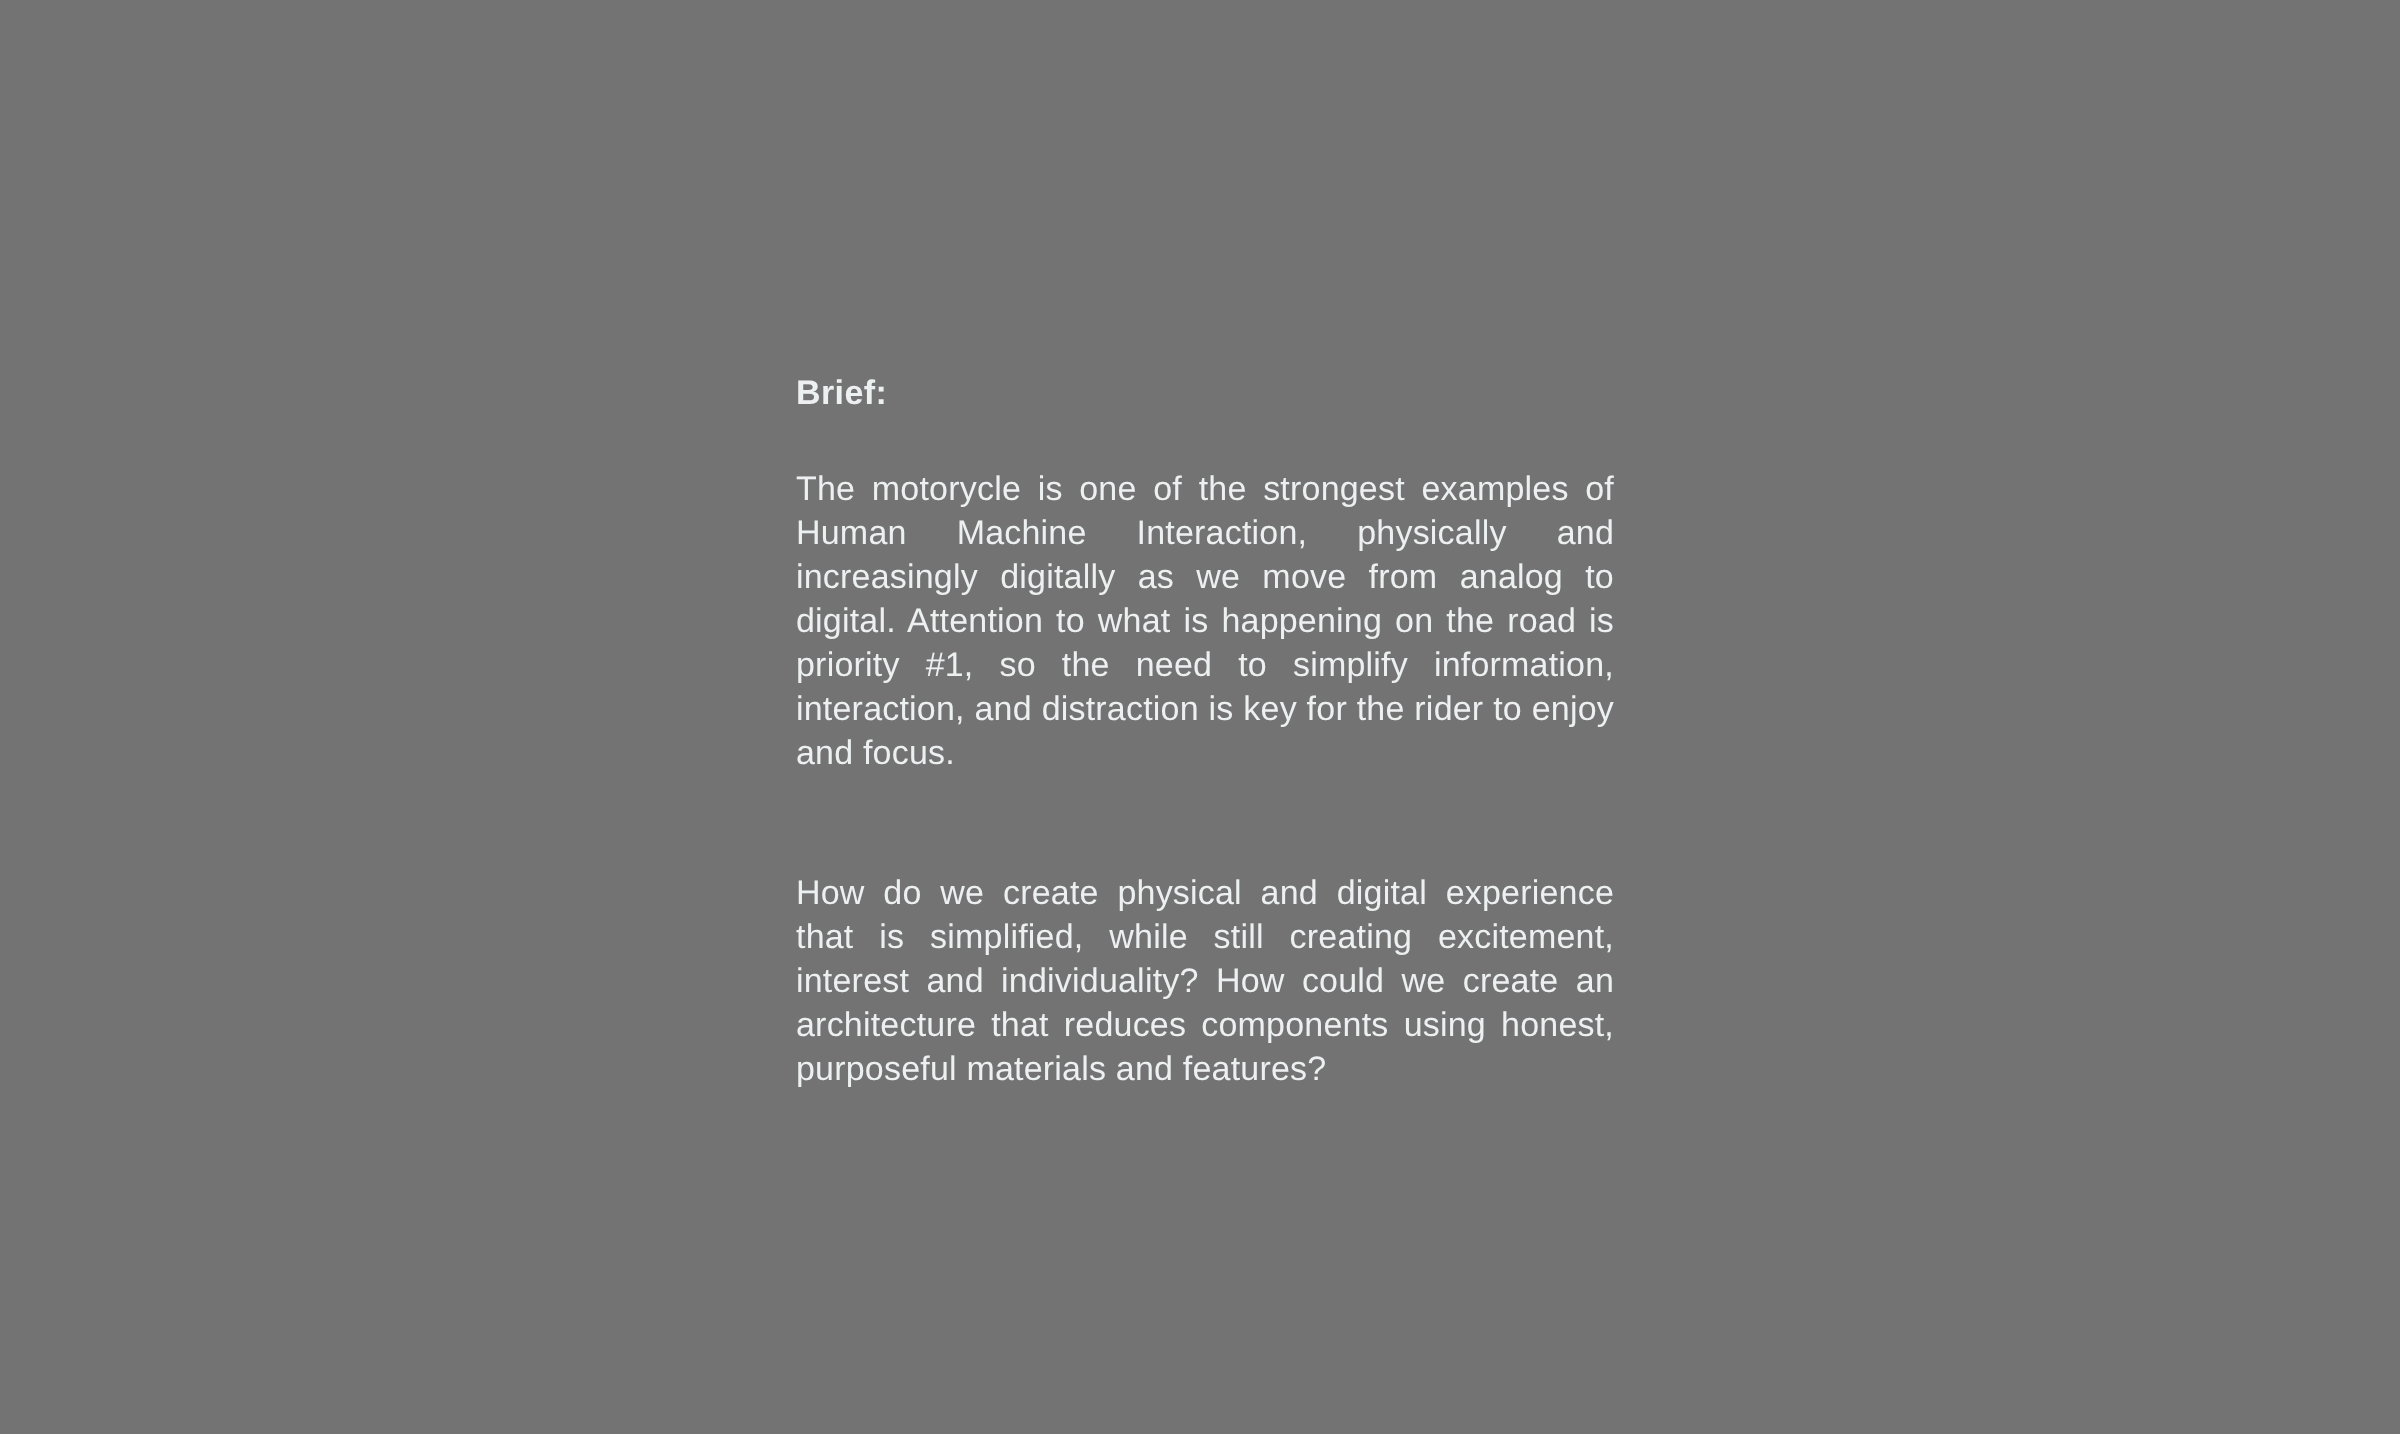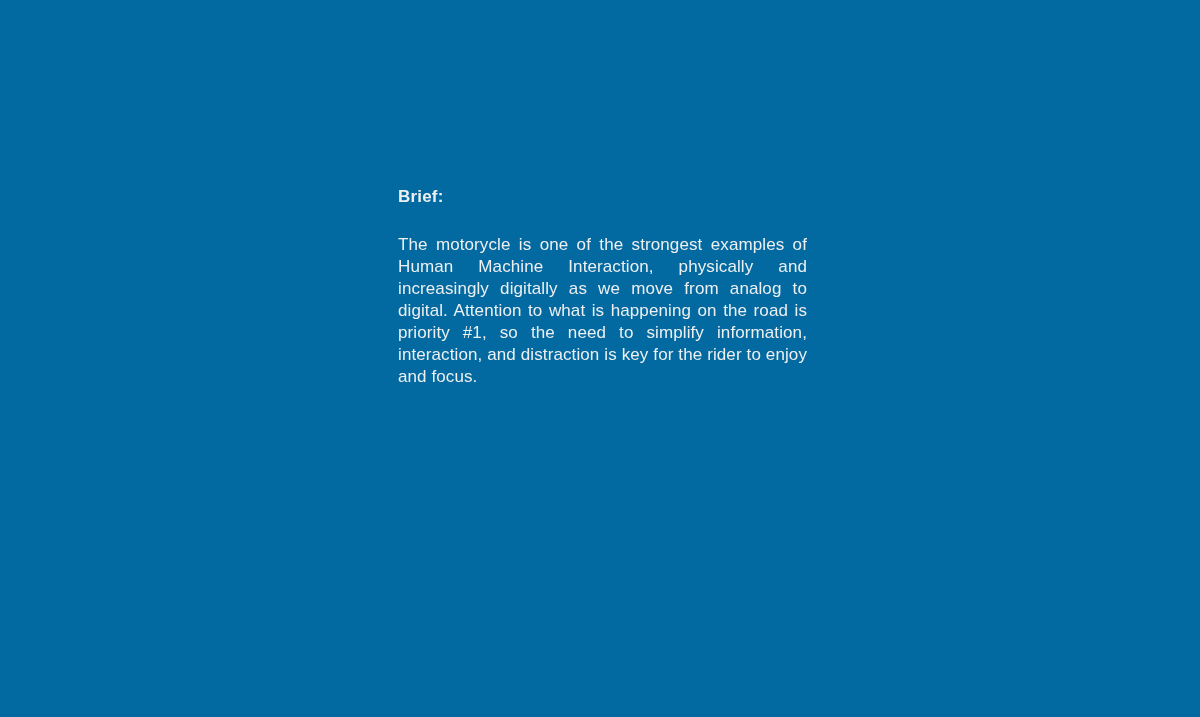--- a/index.html
+++ b/index.html
@@ -11,21 +11,21 @@
     height: 717px;
     background: #05111a;
     overflow: hidden;
     position: relative;
     font-family: "Liberation Sans", sans-serif;
     -webkit-font-smoothing: antialiased;
   }
   .slide {
     position: absolute;
     inset: 0;
-    background: #0369a1;
+    background: #737373;
   }
   .text-block {
     position: absolute;
     left: 398px;
     top: 186px;
     width: 409px;
     color: #edf0f1;
   }
   .heading {
     font-size: 17px;
@@ -47,14 +47,15 @@
     margin-bottom: 48px;
   }
 </style>
 </head>
 <body>
 
 <div class="slide">
   <div class="text-block">
     <h2 class="heading">Brief:</h2>
     <p class="para para-1">The motorycle is one of the strongest examples of Human Machine Interaction, physically and increasingly digitally as we move from analog to digital. Attention to what is happening on the road is priority #1, so the need to simplify information, interaction, and distraction is key for the rider to enjoy and focus.</p>
+    <p class="para para-2">How do we create physical and digital experience that is simplified, while still creating excitement, interest and individuality? How could we create an architecture that reduces components using honest, purposeful materials and features?</p>
   </div>
 </div>
 
 </body></html>

